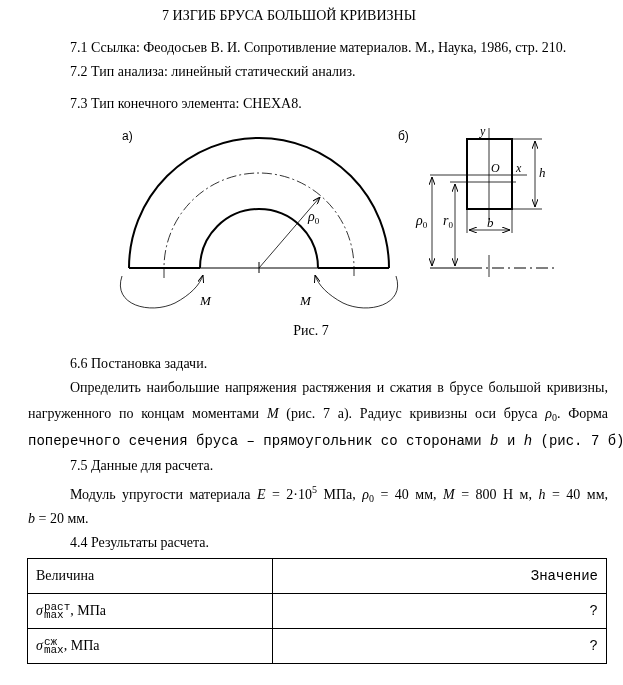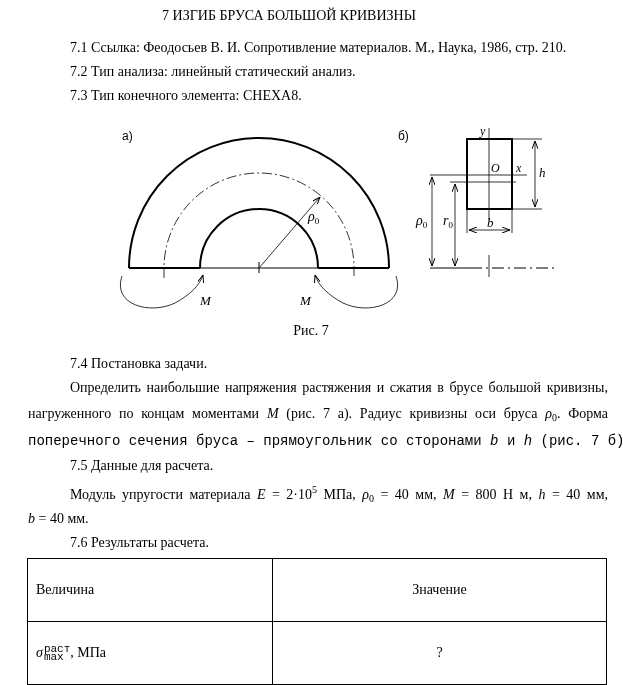--- a/index.html
+++ b/index.html
@@ -15,35 +15,35 @@
   i.m { font-style: italic; }
   sub, sup { font-size: 10px; }
   sub { vertical-align: -3px; }
   sup { vertical-align: 6px; }
   #figure { position: absolute; left: 0; top: 115px; }
   table.res {
     position: absolute; left: 27px; top: 558px; width: 580px;
     border-collapse: collapse; font-size: 14px;
   }
   table.res td {
-    border: 1.5px solid #000; height: 34px; padding: 14px 8px;
+    border: 1.5px solid #000; height: 34px; padding: 0 8px;
   }
   table.res td.c1 { width: 228px; }
-  table.res td.c2 { text-align: center; }
+  table.res td.c2 { text-align: right; font-family: Liberation Mono, monospace; }
   .sig { font-style: italic; font-family: "Liberation Serif", serif; }
   .stack { display: inline-block; vertical-align: middle; line-height: 8px; font-size: 11px; margin-left: 1px; font-family: Liberation Mono, monospace; }
   .stack span { display: block; }
 </style>
 </head>
 <body>
 
 <div class="abs title">7 ИЗГИБ БРУСА БОЛЬШОЙ КРИВИЗНЫ</div>
 <div class="abs p" style="top:40px">7.1 Ссылка: Феодосьев В. И. Сопротивление материалов. М., Наука, 1986, стр. 210.</div>
 <div class="abs p" style="top:64px">7.2 Тип анализа: линейный статический анализ.</div>
-<div class="abs p" style="top:88px">7.3 Тип конечного элемента: CHEXA8.</div>
+<div class="abs p" style="top:96px">7.3 Тип конечного элемента: CHEXA8.</div>
 
 <svg id="figure" width="623" height="230">
   <defs>
     <marker id="ah" markerWidth="8" markerHeight="6" refX="8" refY="3" orient="auto" markerUnits="userSpaceOnUse">
       <path d="M0,0 L8,3 L0,6" fill="none" stroke="#000" stroke-width="1"></path>
     </marker>
     <marker id="ah2" markerWidth="8" markerHeight="6" refX="0" refY="3" orient="auto" markerUnits="userSpaceOnUse">
       <path d="M8,0 L0,3 L8,6" fill="none" stroke="#000" stroke-width="1"></path>
     </marker>
   </defs>
@@ -90,30 +90,30 @@
 
     <line x1="432" y1="62" x2="432" y2="151" stroke="#000" stroke-width="0.8" marker-start="url(#ah2)" marker-end="url(#ah)"></line>
     <text x="416" y="110" font-family="Liberation Serif, serif" font-style="italic" font-size="14"><tspan>ρ</tspan><tspan font-size="9" dy="3" font-style="normal">0</tspan></text>
 
     <line x1="455" y1="69" x2="455" y2="151" stroke="#000" stroke-width="0.8" marker-start="url(#ah2)" marker-end="url(#ah)"></line>
     <text x="443" y="110" font-family="Liberation Serif, serif" font-style="italic" font-size="14"><tspan>r</tspan><tspan font-size="9" dy="3" font-style="normal">0</tspan></text>
   </g>
   <text x="311" y="220" text-anchor="middle" font-family="Liberation Serif, serif" font-size="14">Рис. 7</text>
 </svg>
 
-<div class="abs p" style="top:356px">7.4 Постановка задачи.</div>
+<div class="abs p" style="top:356px">6.6 Постановка задачи.</div>
 <div class="abs full just" style="top:380px; left:70px; width:538px;">Определить наибольшие напряжения растяжения и сжатия в брусе большой кривизны,</div>
 <div class="abs full just" style="top:406px;"><span>нагруженного по концам моментами </span><i class="m">M</i><span> (рис. 7 а). Радиус кривизны оси бруса </span><i class="m">ρ</i><sub>0</sub><span>. Форма</span></div>
 <div class="abs" style="top:433px; left:28px;font-family:Liberation Mono, monospace;"><span>поперечного сечения бруса – прямоугольник со сторонами </span><i class="m">b</i><span> и </span><i class="m">h</i><span> (рис. 7 б).</span></div>
 
 <div class="abs p" style="top:458px">7.5 Данные для расчета.</div>
 <div class="abs full just" style="top:484px; left:70px; width:538px;"><span>Модуль упругости материала</span> <span><i class="m">E</i><span> = 2·10</span><sup>5</sup><span> МПа,</span></span> <span><i class="m">ρ</i><sub>0</sub><span> = 40 мм,</span></span> <span><i class="m">M</i><span> = 800 Н м,</span></span> <span><i class="m">h</i><span> = 40 мм,</span></span></div>
-<div class="abs" style="top:511px; left:28px;"><i class="m">b</i><span> = 40 мм.</span></div>
+<div class="abs" style="top:511px; left:28px;"><i class="m">b</i><span> = 20 мм.</span></div>
 
-<div class="abs p" style="top:535px">7.6 Результаты расчета.</div>
+<div class="abs p" style="top:535px">4.4 Результаты расчета.</div>
 
 <table class="res">
   <tbody>
       <tr>
     <td class="c1">Величина</td>
     <td class="c2">Значение</td>
   </tr>
   <tr>
     <td class="c1"><span class="sig">σ</span><span class="stack"><span>раст</span><span>max</span></span><span>, МПа</span></td>
     <td class="c2">?</td>

